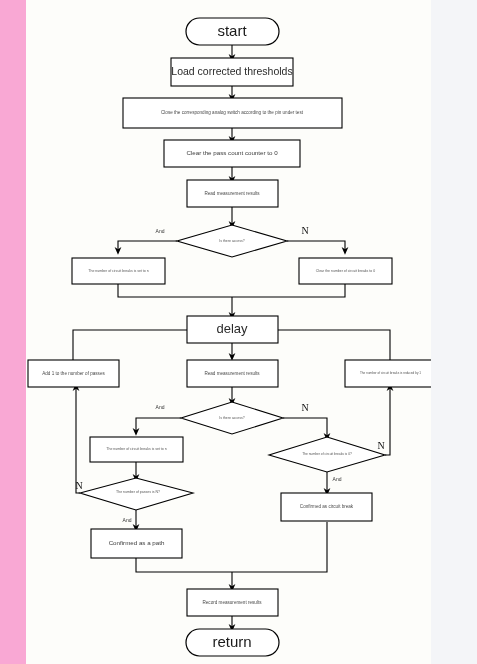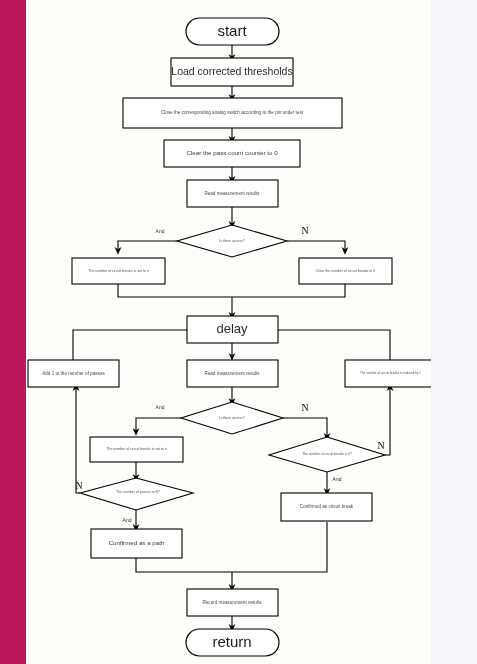--- a/index.html
+++ b/index.html
@@ -5,21 +5,21 @@
   html, body {
     margin: 0;
     padding: 0;
     background: #f4f5f8;
   }
   #screen {
     position: relative;
     width: 431px;
     height: 664px;
     overflow: hidden;
-    background: #be185d;
+    background: #f9a8d4;
     font-family: "Liberation Sans", sans-serif;
   }
   #page-sheet {
     position: absolute;
     left: 26px;
     top: 0;
     width: 434px;
     height: 664px;
     background: #fdfdfa;
   }

